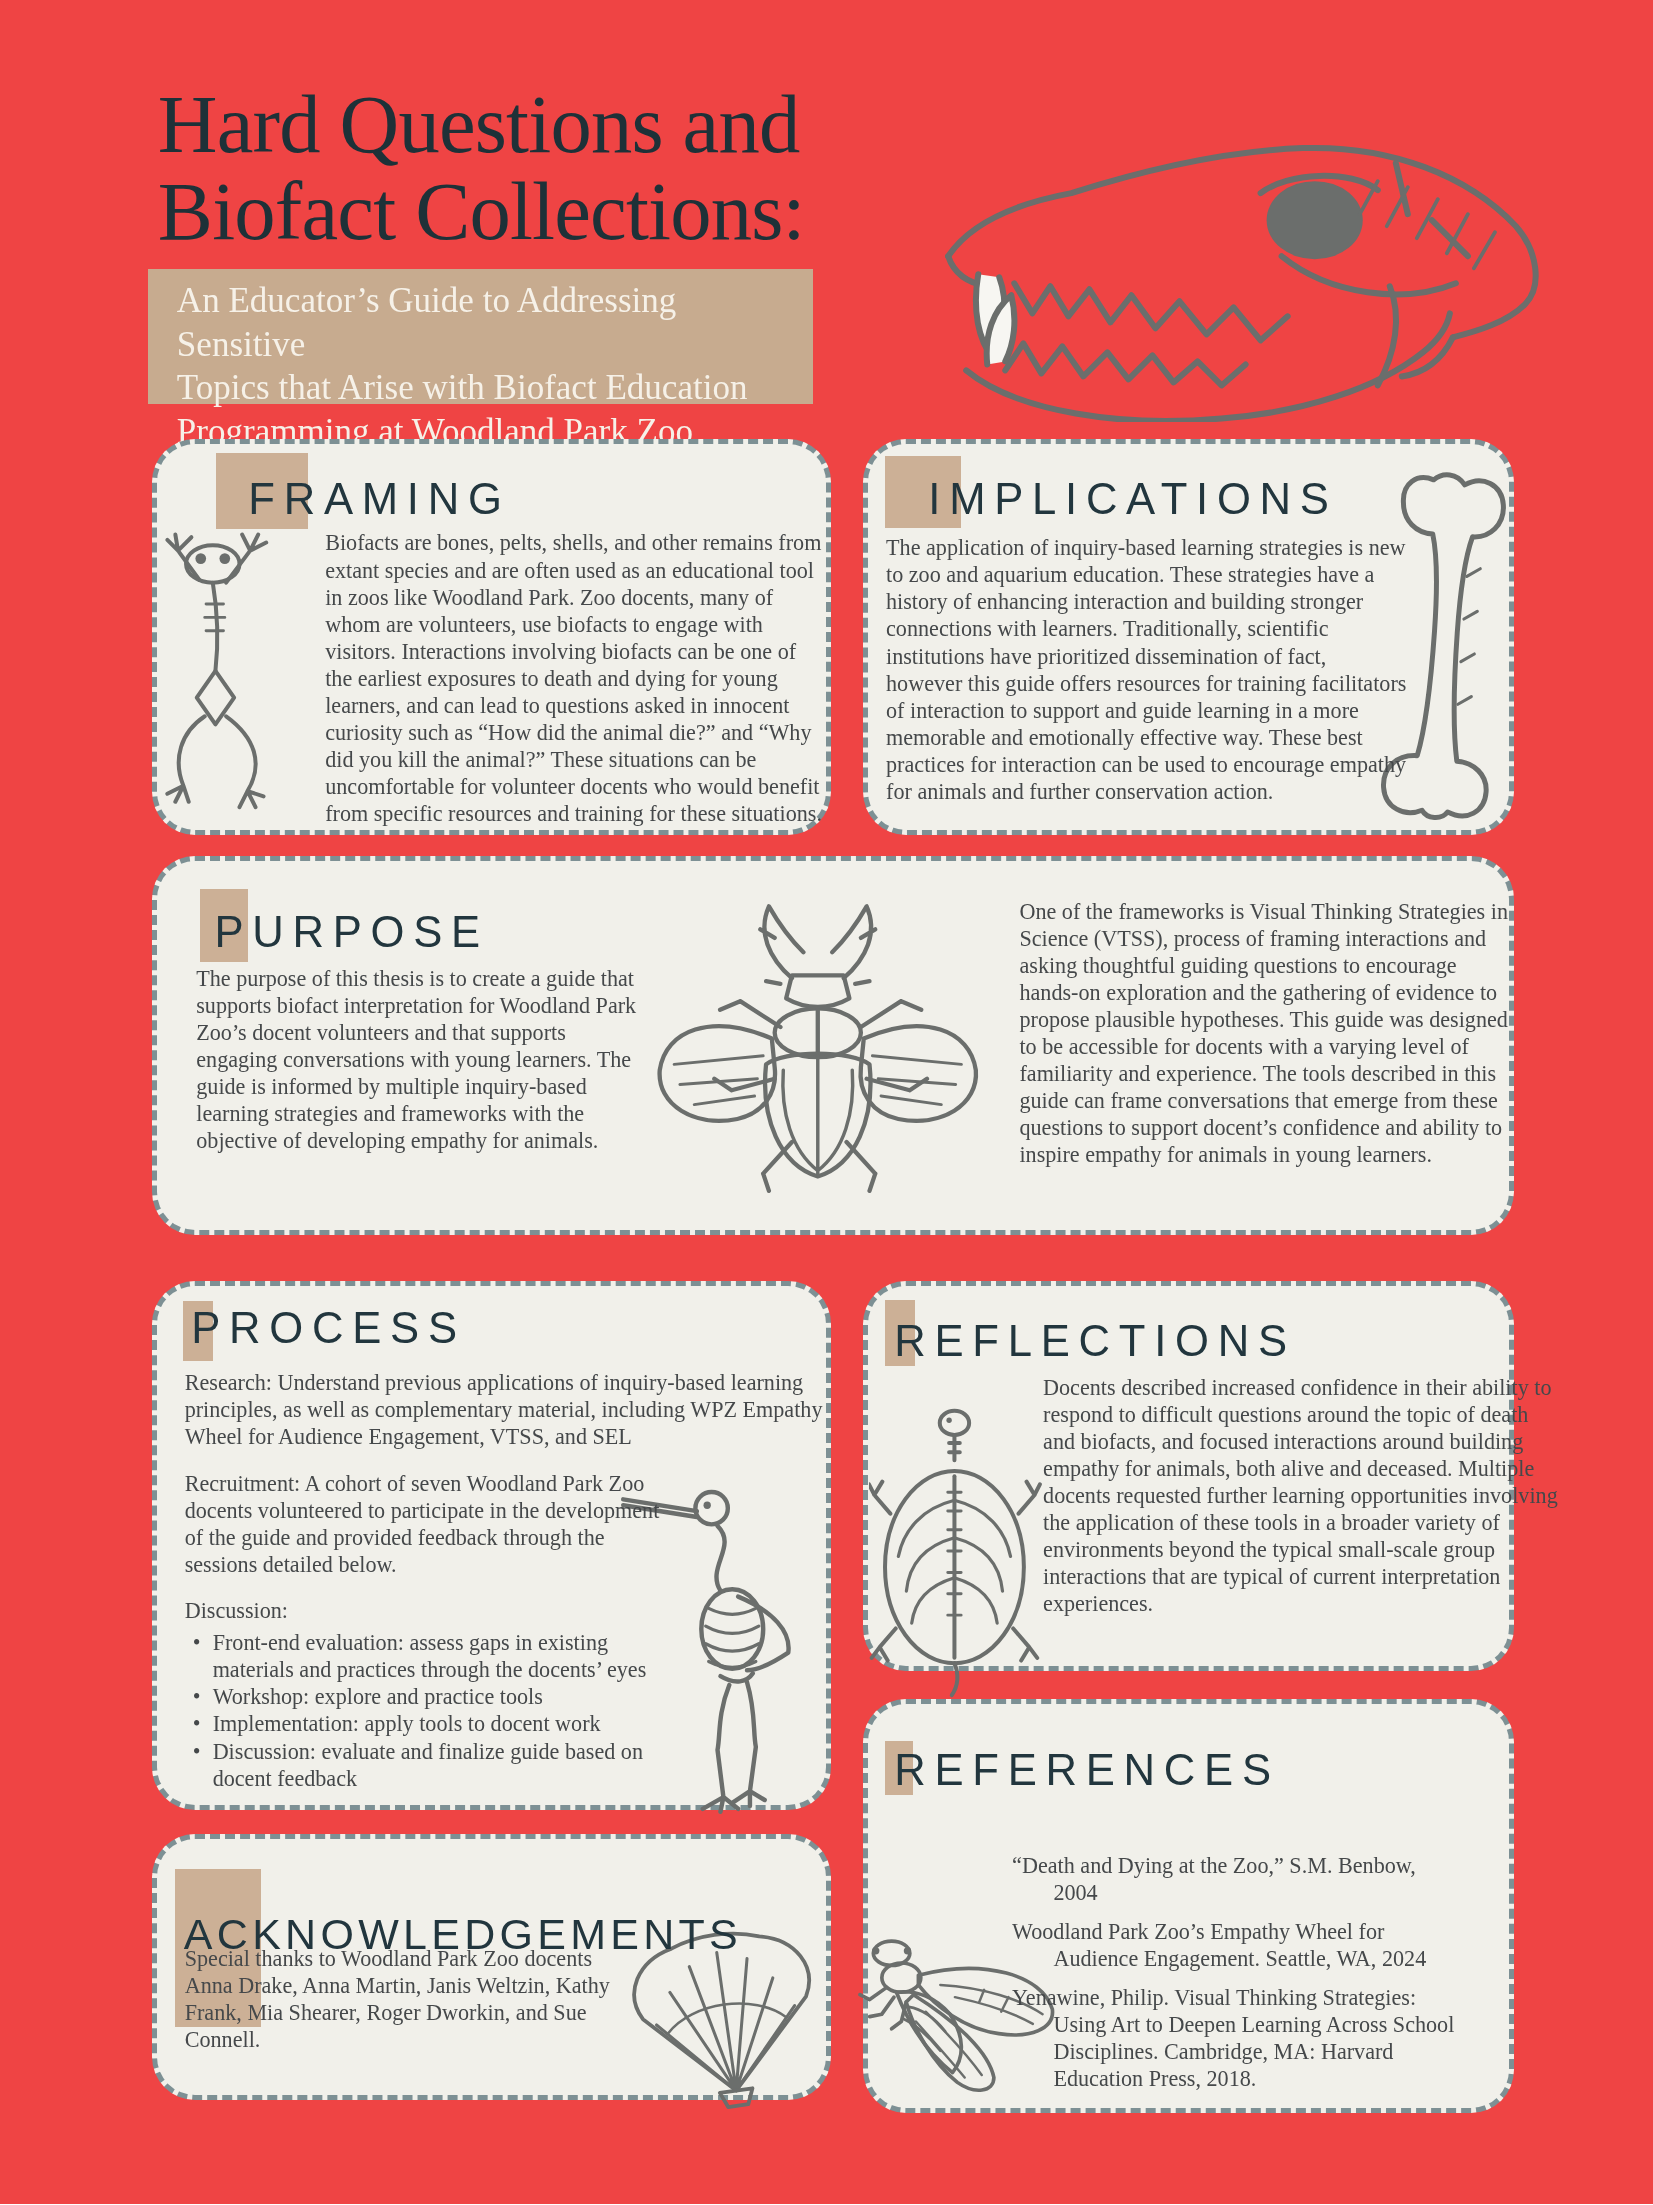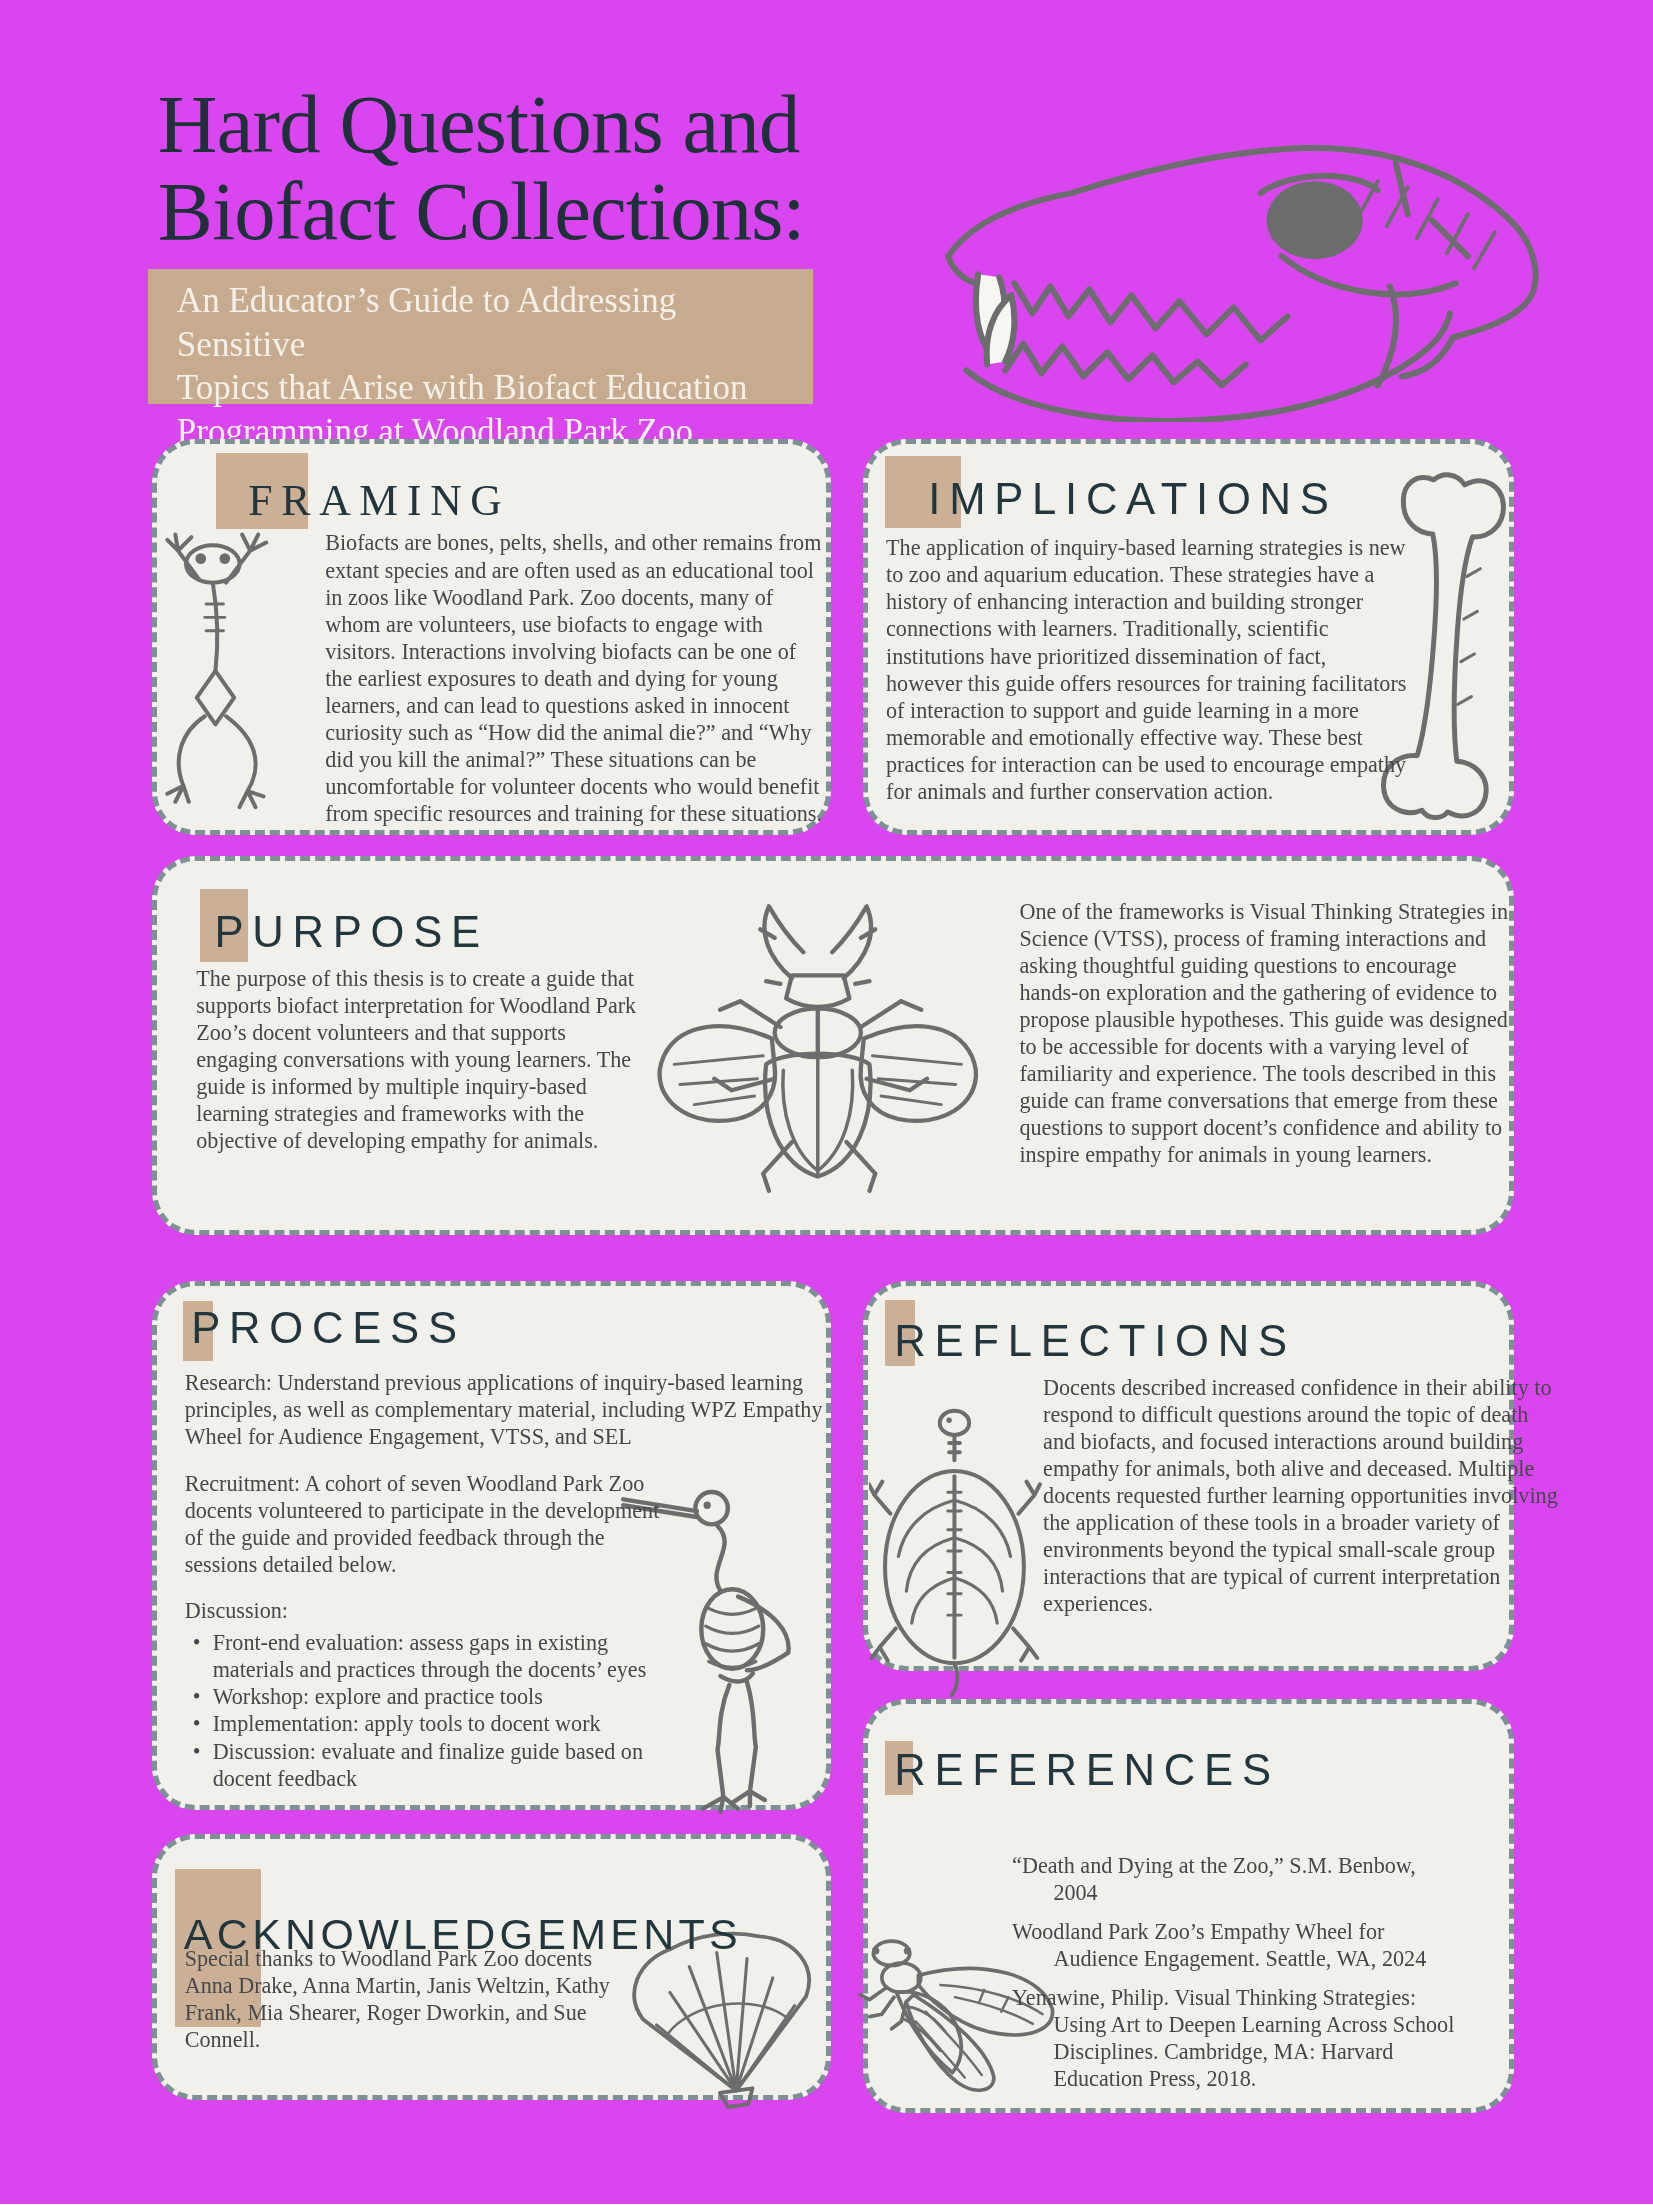--- a/index.html
+++ b/index.html
@@ -1,16 +1,16 @@
 <!DOCTYPE html>
 <html style="font-size:7.4px"><head>
 <meta charset="utf-8">
 <style>
   html,body{margin:0;padding:0;background:#ffffff;}
-  .poster{position:relative;width:100vw;height:133.3333vw;background:#d946ef;overflow:hidden;
+  .poster{position:relative;width:100vw;height:133.3333vw;background:#ef4444;overflow:hidden;
           font-family:"Liberation Serif",serif;color:#45484a;}
   .abs{position:absolute;}
 
   
   .title{left:9.55vw;top:4.9vw;font-size:5vw;line-height:1.05;color:#1e3138;
          letter-spacing:-0.01em;font-weight:400;}
   .subtitle-box{left:8.97vw;top:16.3vw;width:40.2vw;height:8.15vw;background:#c7ab8f;}
   .subtitle{left:10.7vw;top:16.9vw;width:38vw;font-size:2.12vw;line-height:1.24;color:#f6f1e8;}
 
   
@@ -23,21 +23,21 @@
   .card-references{left:52.2vw;top:102.8vw;width:39.4vw;height:25vw;}
   .card-ack{left:9.17vw;top:110.97vw;width:41.1vw;height:16.1vw;}
 
   .sq{position:absolute;background:#ccb096;z-index:1;}
   .hd{position:absolute;z-index:2;font-family:"Liberation Sans",sans-serif;font-weight:400;
       color:#22363e;font-size:2.64vw;letter-spacing:0.2em;white-space:nowrap;}
   .bt{position:absolute;z-index:2;font-size:1.34vw;line-height:1.22;}
 
   
   .sq-framing{left:3.6vw;top:0.55vw;width:5.55vw;height:4.6vw;}
-  .hd-framing{left:5.55vw;top:1.9vw;font-family:Liberation Serif, serif;}
+  .hd-framing{left:5.55vw;top:1.9vw;}
   .bt-framing{left:10.2vw;top:5.2vw;width:30.4vw;}
   
   .sq-implications{left:1.05vw;top:0.78vw;width:4.6vw;height:4.35vw;}
   .hd-implications{left:1.6vw;top:1.9vw;margin-left:34px;}
   .bt-implications{left:1.1vw;top:5.5vw;width:31.5vw;}
   
   .sq-purpose{left:2.6vw;top:1.65vw;width:2.95vw;height:4.45vw;}
   .hd-purpose{left:3.5vw;top:2.8vw;}
   .bt-purpose-left{left:2.4vw;top:6.3vw;width:27.2vw;}
   .bt-purpose-right{left:52.2vw;top:2.2vw;width:29.6vw;}

